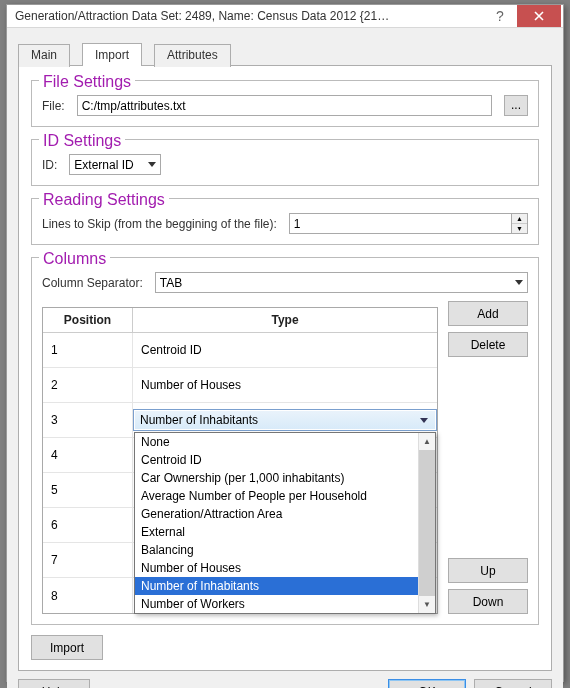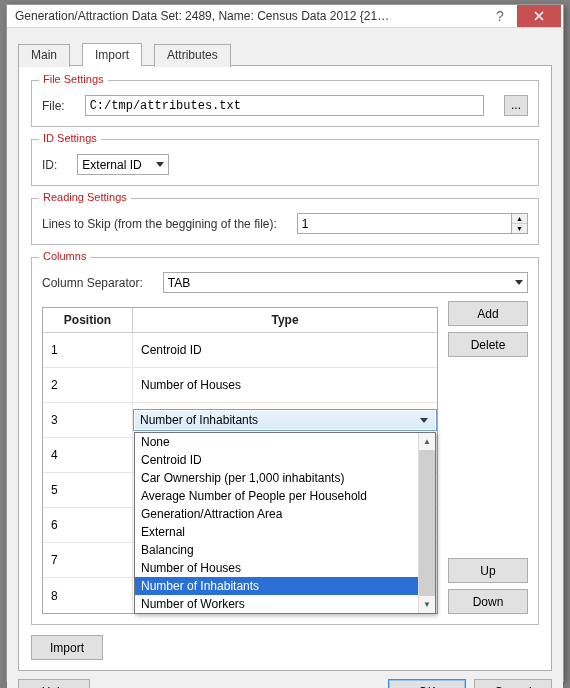--- a/index.html
+++ b/index.html
@@ -100,24 +100,24 @@
     border: 1px solid #bbb;
     position: relative;
     padding: 14px 10px 10px 10px;
     margin-top: 4px;
   }
   .group .legend {
     position: absolute;
     top: -8px; left: 7px;
     background: #fff;
     padding: 0 4px;
-    color: #b91c1c;
-    font-size: 11px;
-  }
-  .row { display: flex; align-items: center; gap: 20px; }
+    color: #a21caf;
+    font-size: 16px;
+  }
+  .row { display: flex; align-items: center; gap: 12px; }
   .lbl { color: #333; }
   input[type=text], .textish {
     border: 1px solid #a9a9a9;
     height: 21px;
     padding: 0 4px;
     font: inherit;
     background: #fff;
   }
   .btn-std {
     height: 25px;
@@ -233,21 +233,21 @@
       <div class="tab active">Import</div>
       <div class="tab">Attributes</div>
     </div>
 
     <div class="tabpage">
 
       <div class="group">
         <span class="legend">File Settings</span>
         <div class="row">
           <span class="lbl">File:</span>
-          <input type="text" style="flex: 1 1 0%; font-family: Liberation Mono, monospace;" value="C:/tmp/attributes.txt">
+          <input type="text" style="flex: 1 1 0%;" value="C:/tmp/attributes.txt">
           <div class="btn-small">...</div>
         </div>
       </div>
 
       <div class="group">
         <span class="legend">ID Settings</span>
         <div class="row">
           <span class="lbl">ID:</span>
           <div class="select" style="min-width:92px">
             <span>External ID</span>

